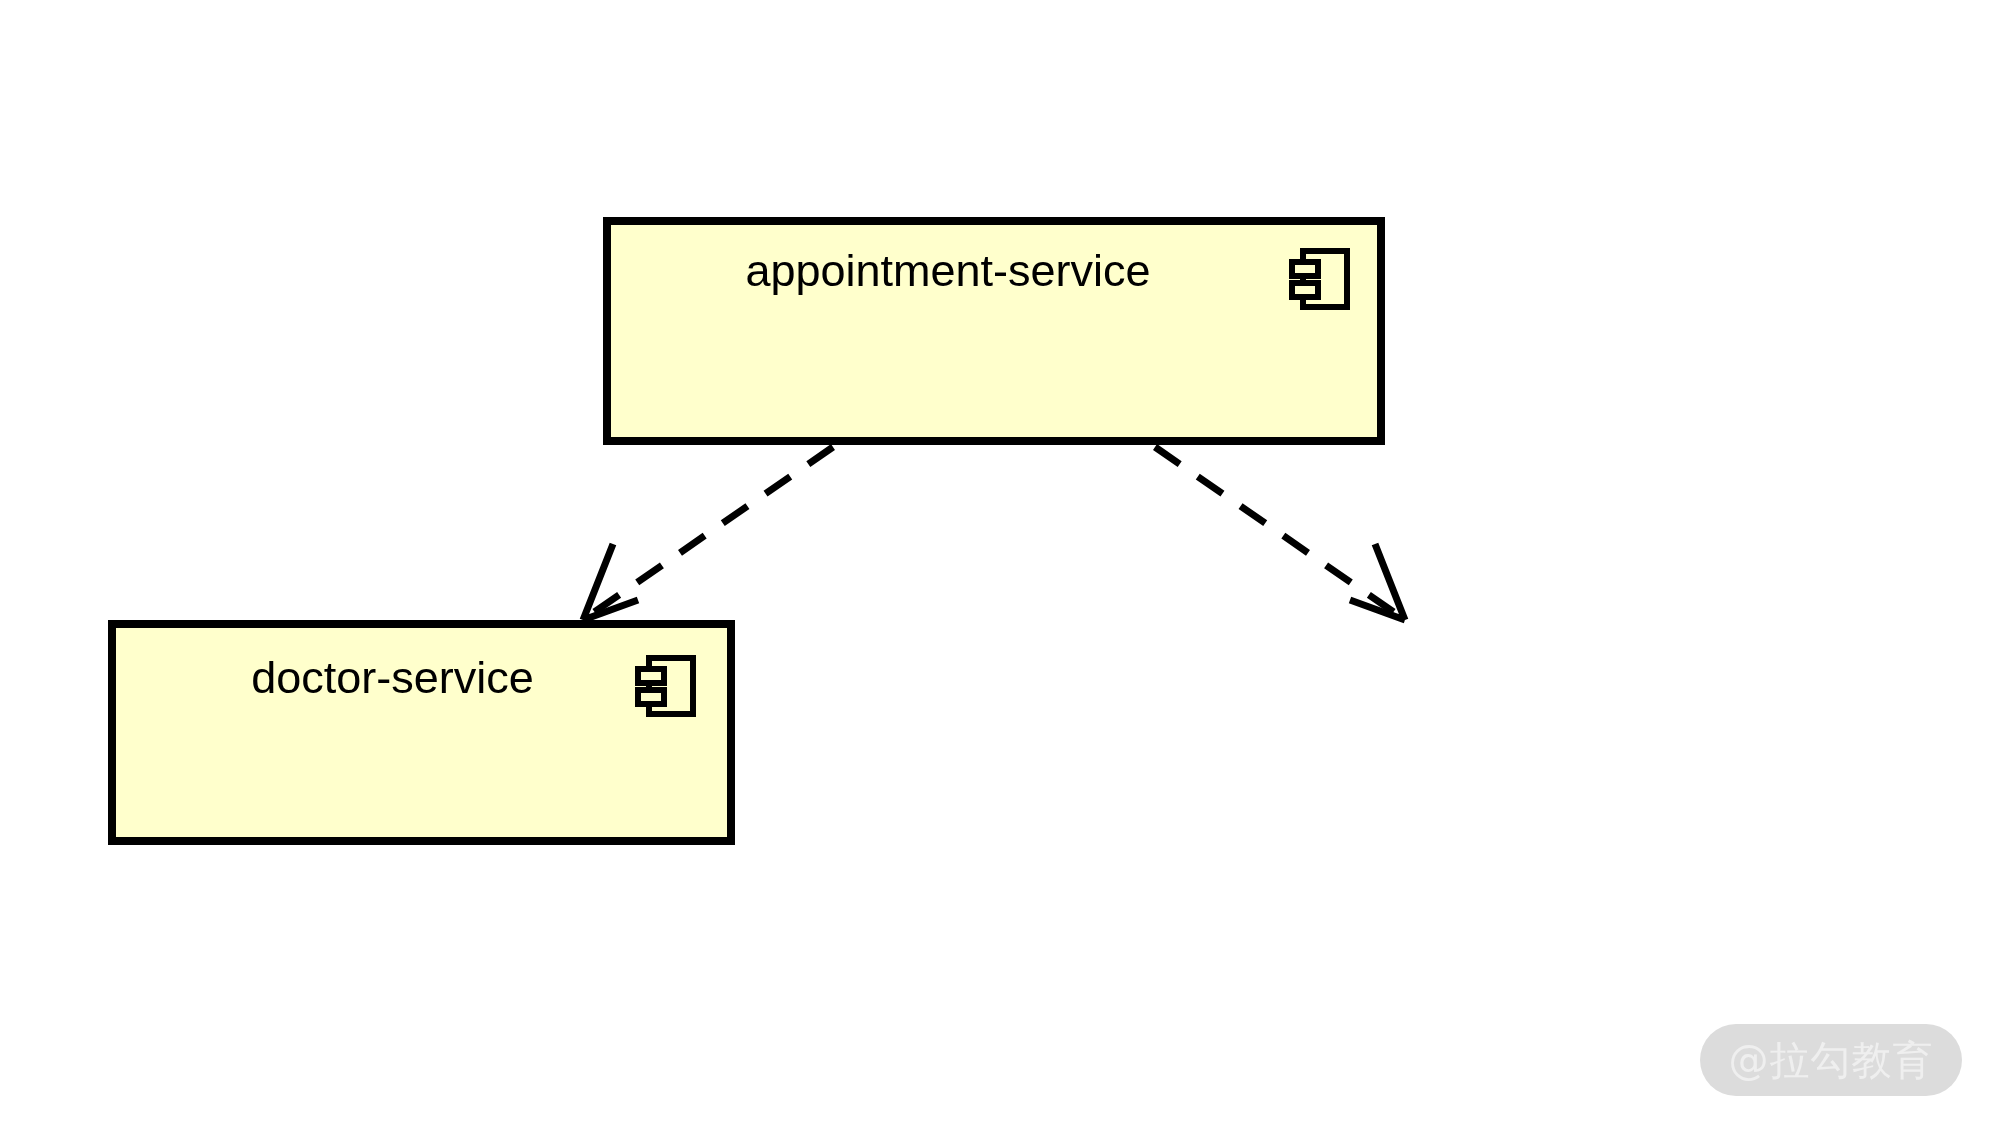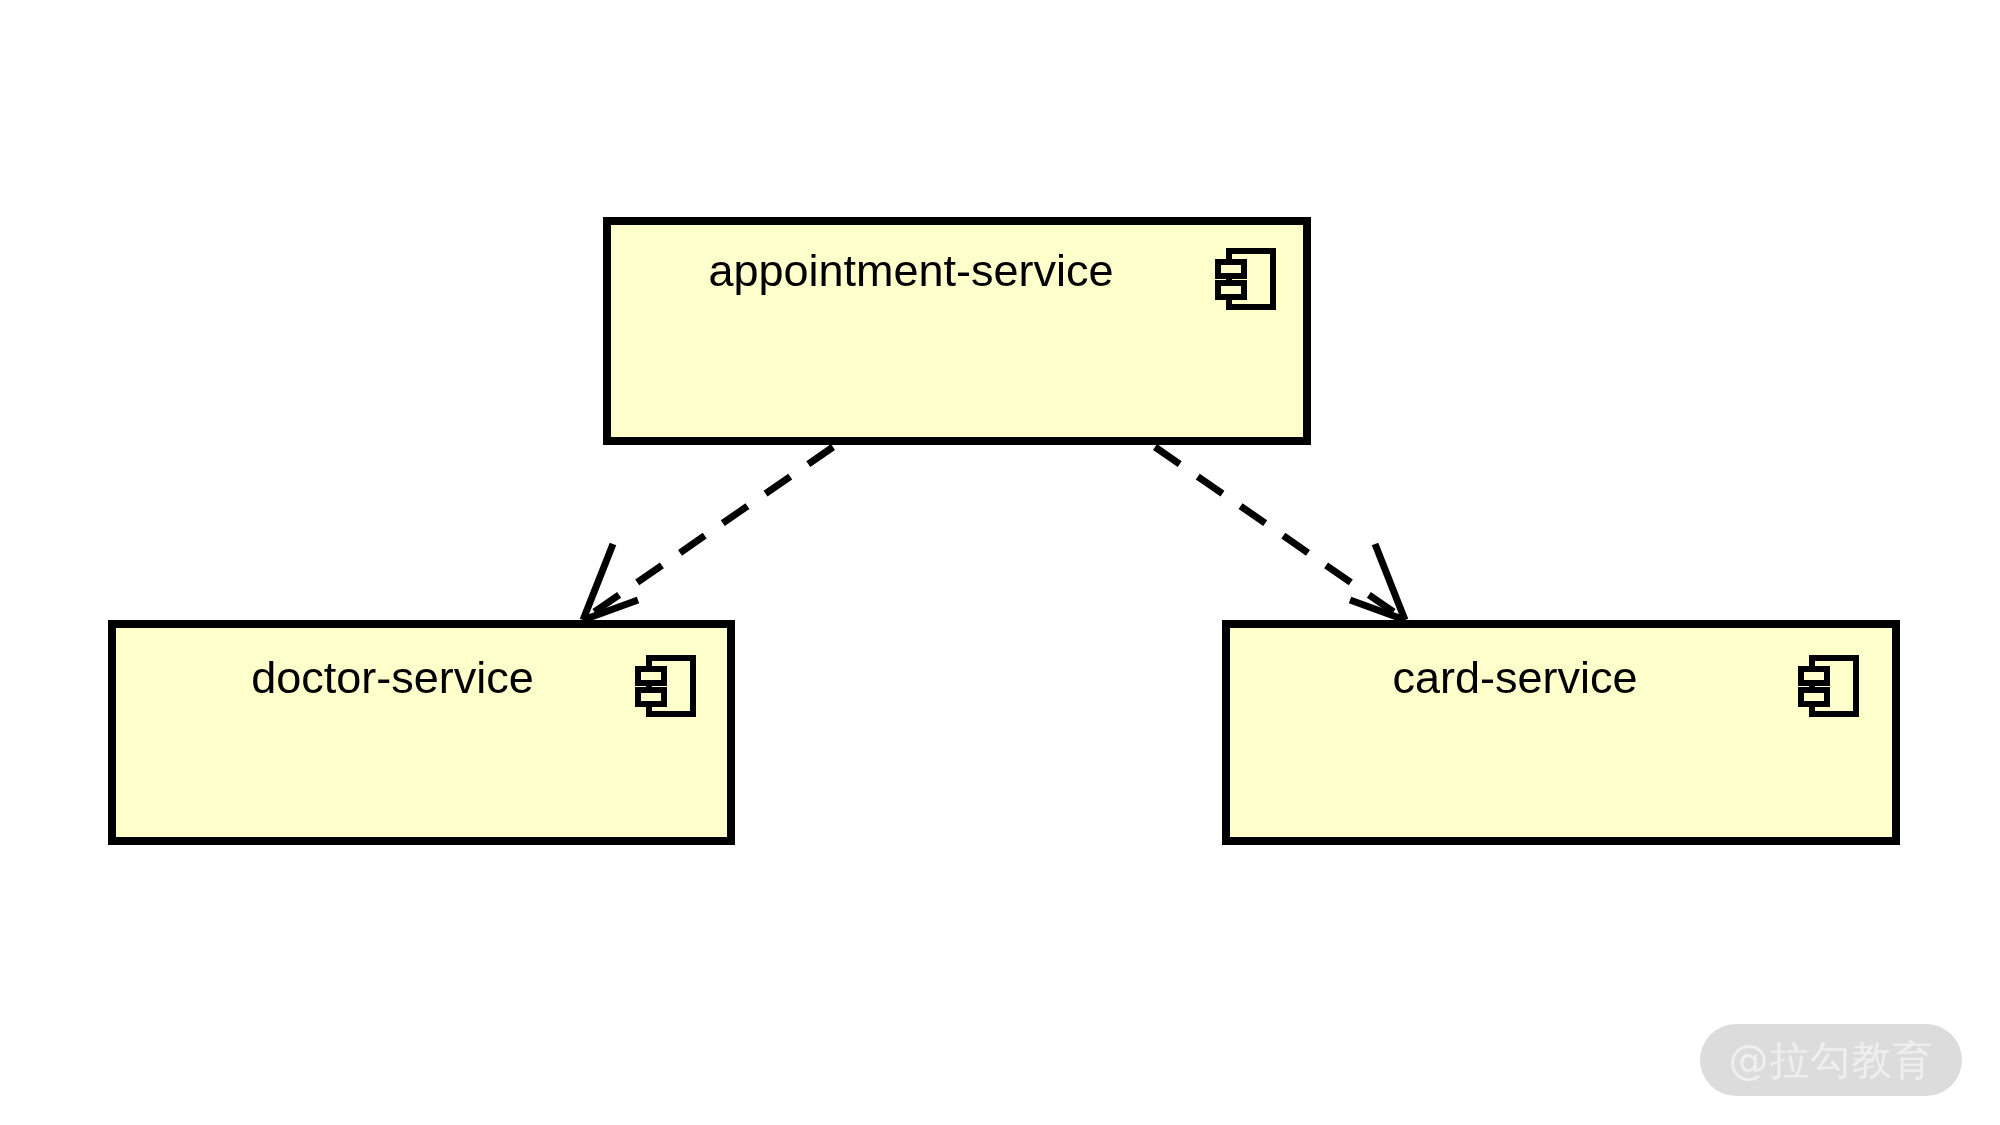--- a/index.html
+++ b/index.html
@@ -53,21 +53,21 @@
     font-family: "Liberation Sans", sans-serif;
     font-weight: 400;
     white-space: nowrap;
     letter-spacing: 0px;
   }
 
   
   #node-appointment-service {
     left: 603px;
     top: 217px;
-    width: 708px;
+    width: 782px;
     height: 228px;
   }
   #node-appointment-service .component-label {
     top: 18px;
     font-size: 45px;
     line-height: 56px;
     padding-right: 92px;
   }
   #node-appointment-service .component-icon {
     right: 26px;
@@ -178,28 +178,18 @@
     <span class="component-label">doctor-service</span>
     <span class="component-icon">
       <svg viewBox="0 0 62 64">
         <rect x="14" y="4" width="44" height="56" fill="none" stroke="#000000" stroke-width="6"></rect>
         <rect x="3" y="15" width="26" height="14" fill="#ffffcc" stroke="#000000" stroke-width="6"></rect>
         <rect x="3" y="36" width="26" height="14" fill="#ffffcc" stroke="#000000" stroke-width="6"></rect>
       </svg>
     </span>
   </div>
 
-  <div class="component-node" id="node-card-service">
-    <span class="component-label">card-service</span>
-    <span class="component-icon">
-      <svg viewBox="0 0 62 64">
-        <rect x="14" y="4" width="44" height="56" fill="none" stroke="#000000" stroke-width="6"></rect>
-        <rect x="3" y="15" width="26" height="14" fill="#ffffcc" stroke="#000000" stroke-width="6"></rect>
-        <rect x="3" y="36" width="26" height="14" fill="#ffffcc" stroke="#000000" stroke-width="6"></rect>
-      </svg>
-    </span>
-  </div>
 
   <div id="watermark">
     <span class="watermark-text">@拉勾教育</span>
   </div>
 
 </div>
 
 </body></html>

